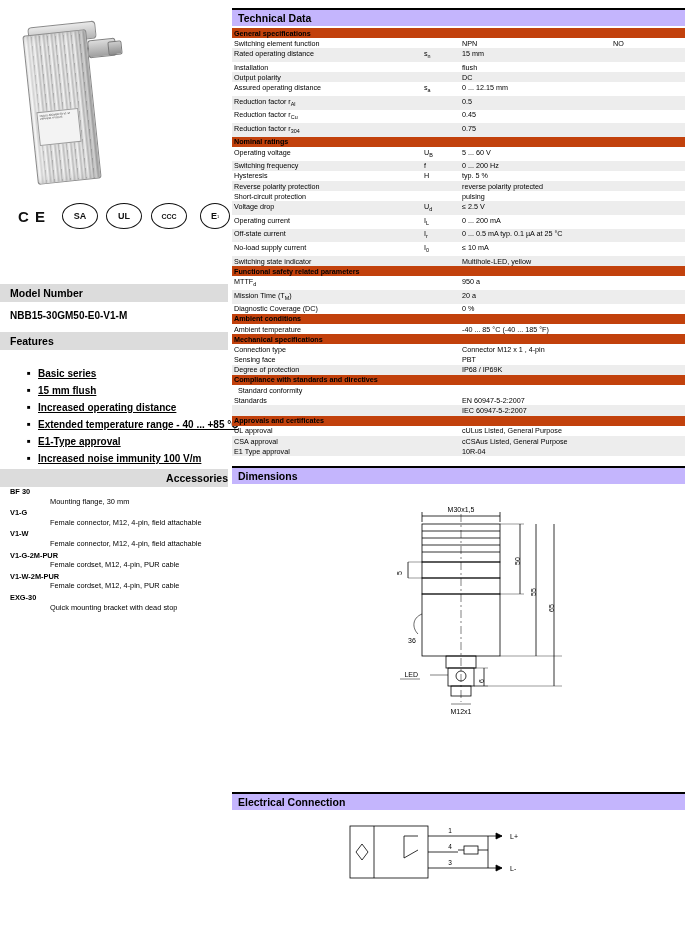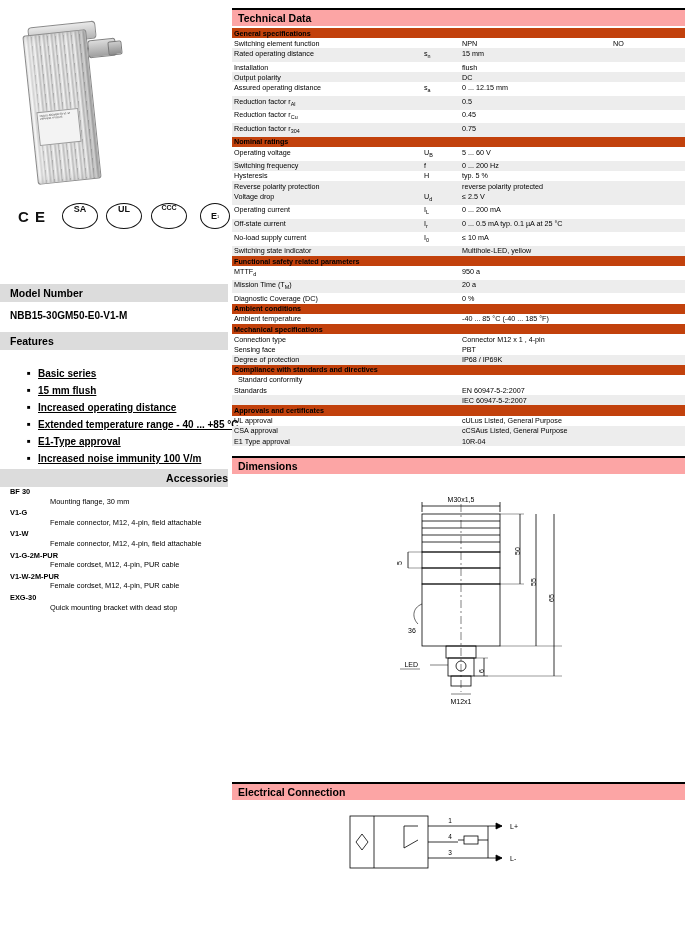--- a/index.html
+++ b/index.html
@@ -116,21 +116,21 @@
     top: 0;
     font-size: 9px;
     font-weight: bold;
     color: #111;
   }
   .ce-mark { left: 4px; top: 8px; font-size: 15px; letter-spacing: 1px; }
   .oval-logo {
     border: 1.4px solid #111;
     border-radius: 50%;
     width: 34px; height: 24px;
-    display: flex; justify-content: center;
+    display: flex; align-items: center; justify-content: center;
     font-size: 9px; font-weight: bold;
   }
   .oval-small {
     border: 1.4px solid #111;
     border-radius: 50%;
     width: 28px; height: 24px;
     display: flex; align-items: center; justify-content: center;
     font-size: 9px; font-weight: bold;
   }
   .sub { font-size: 4px; font-weight: normal; }
@@ -188,21 +188,21 @@
 
   
   .right-col {
     position: absolute;
     left: 232px;
     top: 0;
     width: 453px;
     height: 928px;
   }
   .section-head {
-    background: #fca5a5;
+    background: #c4b5fd;
     border-top: 2px solid #000;
     font-weight: bold;
     font-size: 10.5px;
     padding: 2px 0 2px 6px;
     margin-bottom: 2px;
   }
   table.spec {
     width: 100%;
     border-collapse: collapse;
     font-size: 7.2px;
@@ -385,20 +385,26 @@
             <td class="c2">H</td>
             <td class="c3">typ. 5 %</td>
             <td class="c4"></td>
           </tr>
           <tr class="alt">
             <td class="c1">Reverse polarity protection</td>
             <td class="c2"></td>
             <td class="c3">reverse polarity protected</td>
             <td class="c4"></td>
           </tr>
+          <tr class="">
+            <td class="c1">Short-circuit protection</td>
+            <td class="c2"></td>
+            <td class="c3">pulsing</td>
+            <td class="c4"></td>
+          </tr>
           <tr class="alt">
             <td class="c1">Voltage drop</td>
             <td class="c2">U<span class="sub-s">d</span></td>
             <td class="c3">≤ 2.5 V</td>
             <td class="c4"></td>
           </tr>
           <tr class="">
             <td class="c1">Operating current</td>
             <td class="c2">I<span class="sub-s">L</span></td>
             <td class="c3">0 ... 200 mA</td>

